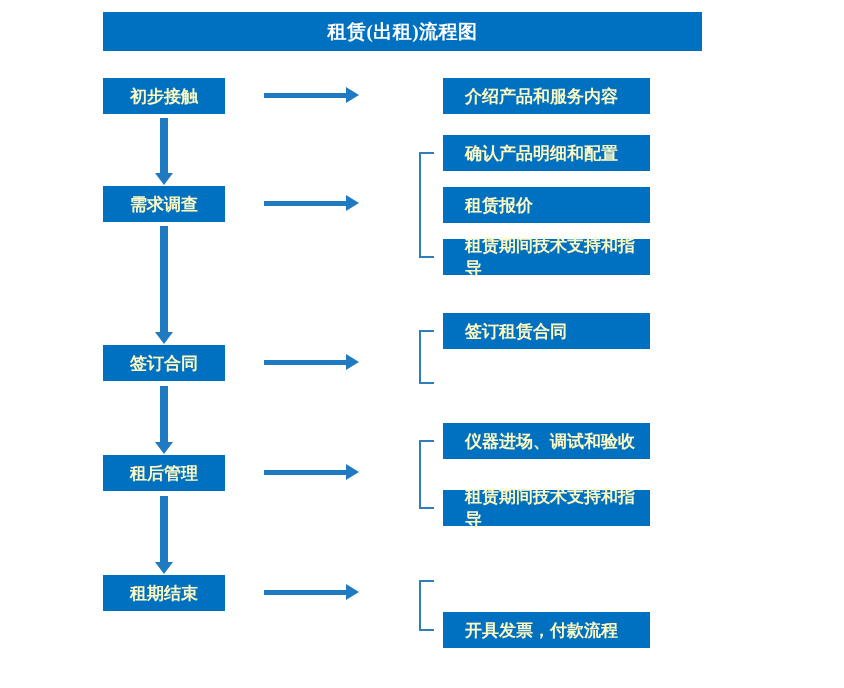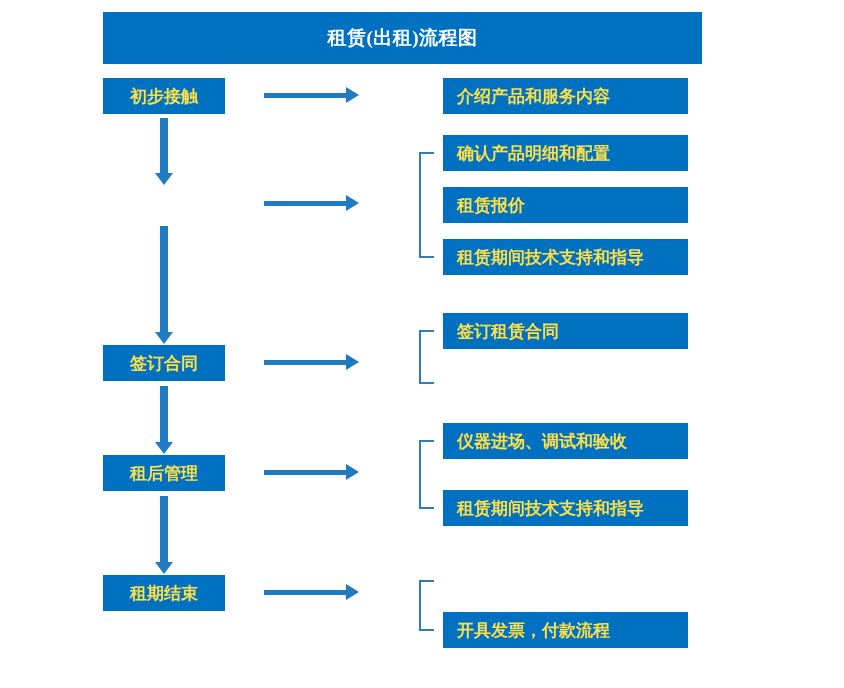--- a/index.html
+++ b/index.html
@@ -16,52 +16,52 @@
   #canvas {
     position: relative;
     width: 844px;
     height: 688px;
   }
   .title-bar {
     position: absolute;
     left: 103px;
     top: 12px;
     width: 599px;
-    height: 52px;
+    height: 39px;
     background: #0070C0;
     color: #ffffff;
     display: flex;
     align-items: center;
     justify-content: center;
     font-size: 19px;
     font-weight: bold;
     letter-spacing: 0.5px;
   }
   .node {
     position: absolute;
     background: #0070C0;
-    color: #fde047;
+    color: #fef9c3;
     display: flex;
     align-items: center;
     font-weight: bold;
     box-sizing: border-box;
   }
   .node.stage {
     left: 103px;
     width: 122px;
     height: 36px;
     justify-content: center;
     font-size: 17px;
   }
   .node.detail {
     left: 443px;
-    width: 245px;
+    width: 207px;
     height: 36px;
     justify-content: flex-start;
-    padding-left: 14px;
+    padding-left: 22px;
     font-size: 17px;
   }
   
   .v-arrow {
     position: absolute;
     left: 160px;
     width: 8px;
     background: #1F7AC2;
   }
   .v-arrow .head {
@@ -104,20 +104,21 @@
   }
 </style>
 </head>
 <body>
 
 <div id="canvas">
 
   <div class="title-bar">租赁(出租)流程图</div>
 
   <div class="node stage" style="top:78px">初步接触</div>
+  <div class="node stage" style="top:186px">需求调查</div>
   <div class="node stage" style="top:345px">签订合同</div>
   <div class="node stage" style="top:455px">租后管理</div>
   <div class="node stage" style="top:575px">租期结束</div>
 
   <div class="v-arrow" style="top:118px;height:56px">
     <span class="head"></span>
   </div>
   <div class="v-arrow" style="top:226px;height:107px">
     <span class="head"></span>
   </div>

